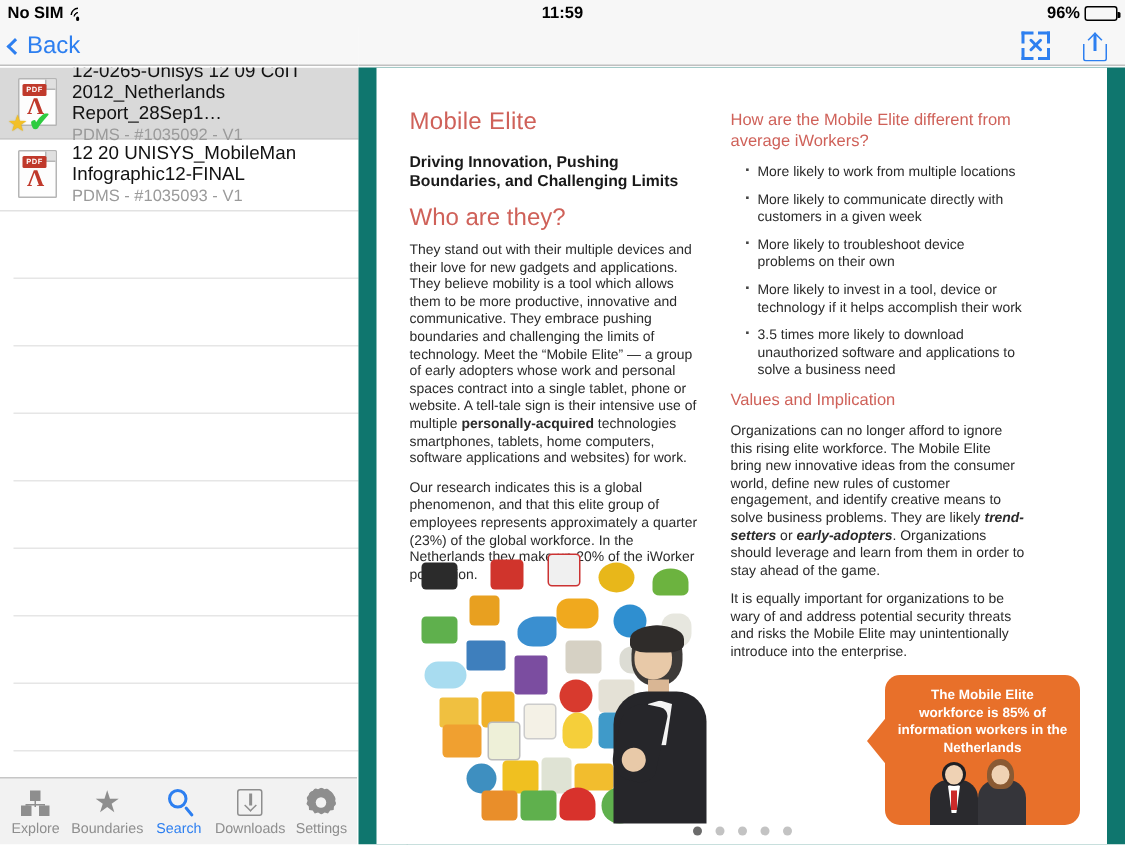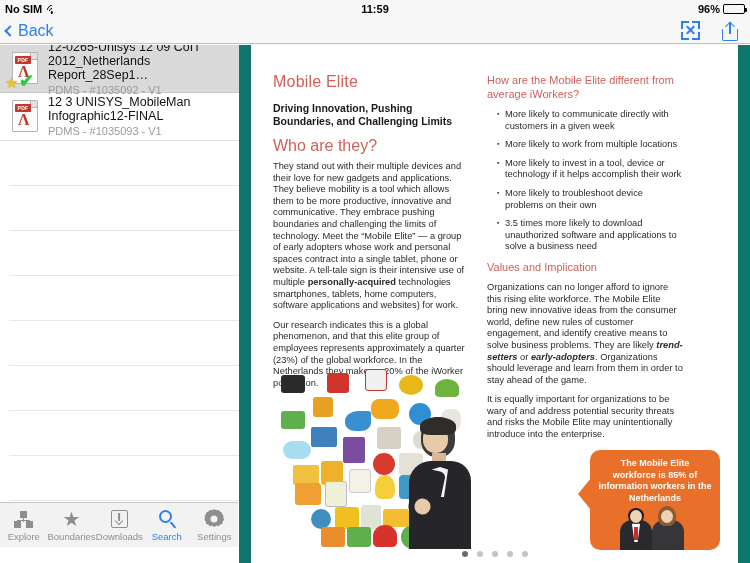--- a/index.html
+++ b/index.html
@@ -36,21 +36,21 @@
     position: relative; padding: 1px;
   }
   .battery::after {
     content:""; position:absolute; right:-3px; top:3px; width:2px; height:4px;
     background:#000; border-radius:0 1px 1px 0;
   }
   .battery .fill { height: 100%; background: #000; border-radius: 1px; }
 
   
   .sidebar {
-    position: absolute; top: 18px; left: 0; width: 272px; bottom: 16px;
+    position: absolute; top: 18px; left: 0; width: 272px; bottom: 0;
     background: #ffffff; border-right: 1px solid #b8b8b8;
   }
   .sidebar-nav {
     height: 26px; background: #f7f7f7;
     display: flex; align-items: center;
     border-bottom: 1px solid #c0c0c0;
     padding-left: 6px;
   }
   .back-btn {
     display: flex; align-items: center; gap: 2px;
@@ -337,21 +337,21 @@
 
       <div class="doc-row tall">
         <div class="doc-icon-wrap">
           <div class="pdf-icon">
             <div class="fold"></div>
             <div class="tag">PDF</div>
             <div class="acro">Λ</div>
           </div>
         </div>
         <div class="doc-text">
-          <div class="doc-title" style="white-space:normal">12 3 UNISYS_MobileMan Infographic12-FINAL</div>
+          <div class="doc-title" style="white-space:normal">12 20 UNISYS_MobileMan Infographic12-FINAL</div>
           <div class="doc-sub">PDMS - #1035093 - V1</div>
         </div>
       </div>
 
       <div class="empty-row"></div>
       <div class="empty-row"></div>
       <div class="empty-row"></div>
       <div class="empty-row"></div>
       <div class="empty-row"></div>
       <div class="empty-row"></div>
@@ -373,38 +373,38 @@
             </span>
         </span>
         <span class="label">Explore</span>
       </div>
       <div class="tab">
         <span class="glyph">
             <span class="ico-star">★</span>
           </span>
         <span class="label">Boundaries</span>
       </div>
+      <div class="tab active">
+        <span class="glyph">
+          <span class="ico-search">
+              <span class="ring"></span>
+              <span class="handle"></span>
+            </span>
+        </span>
+        <span class="label">Search</span>
+      </div>
       <div class="tab">
         <span class="glyph">
           <span class="ico-download">
               <span class="box"></span>
               <span class="arr"></span>
               <span class="head"></span>
             </span>
         </span>
         <span class="label">Downloads</span>
-      </div>
-      <div class="tab active">
-        <span class="glyph">
-          <span class="ico-search">
-              <span class="ring"></span>
-              <span class="handle"></span>
-            </span>
-        </span>
-        <span class="label">Search</span>
       </div>
       <div class="tab">
         <span class="glyph">
           <span class="ico-gear">
               <span class="outer"></span>
               <span class="inner"></span>
             </span>
         </span>
         <span class="label">Settings</span>
       </div>
@@ -441,24 +441,24 @@
               <div class="h-title">Mobile Elite</div>
               <div class="h-sub">Driving Innovation, Pushing Boundaries, and Challenging Limits</div>
               <div class="h-sec">Who are they?</div>
               <p class="body"><span>They stand out with their multiple devices and their love for new gadgets and applications. They believe mobility is a tool which allows them to be more productive, innovative and communicative. They embrace pushing boundaries and challenging the limits of technology. Meet the “Mobile Elite” — a group of early adopters whose work and personal spaces contract into a single tablet, phone or website. A tell-tale sign is their intensive use of multiple </span><b>personally-acquired</b><span> technologies smartphones, tablets, home computers, software applications and websites) for work.</span></p>
               <p class="body">Our research indicates this is a global phenomenon, and that this elite group of employees represents approximately a quarter (23%) of the global workforce. In the Netherlands they make up 20% of the iWorker population.</p>
             </div>
 
             <div class="col">
               <div class="h-sec-r">How are the Mobile Elite different from average iWorkers?</div>
               <ul class="bullets">
+                <li>More likely to work from multiple locations</li>
                 <li>More likely to communicate directly with customers in a given week</li>
-                <li>More likely to work from multiple locations</li>
+                <li>More likely to troubleshoot device problems on their own</li>
                 <li>More likely to invest in a tool, device or technology if it helps accomplish their work</li>
-                <li>More likely to troubleshoot device problems on their own</li>
                 <li>3.5 times more likely to download unauthorized software and applications to solve a business need</li>
               </ul>
               <div class="h-sec-r" style="margin-top:4px">Values and Implication</div>
               <p class="body"><span>Organizations can no longer afford to ignore this rising elite workforce. The Mobile Elite bring new innovative ideas from the consumer world, define new rules of customer engagement, and identify creative means to solve business problems. They are likely </span><i>trend-setters</i><span> or </span><i>early-adopters</i><span>. Organizations should leverage and learn from them in order to stay ahead of the game.</span></p>
               <p class="body">It is equally important for organizations to be wary of and address potential security threats and risks the Mobile Elite may unintentionally introduce into the enterprise.</p>
             </div>
           </div>
 
           <div class="graphic">
             <div class="cloud-icon" style="left:14px;  top:6px;   width:24px;height:18px;background:#2b2b2b;"></div>

